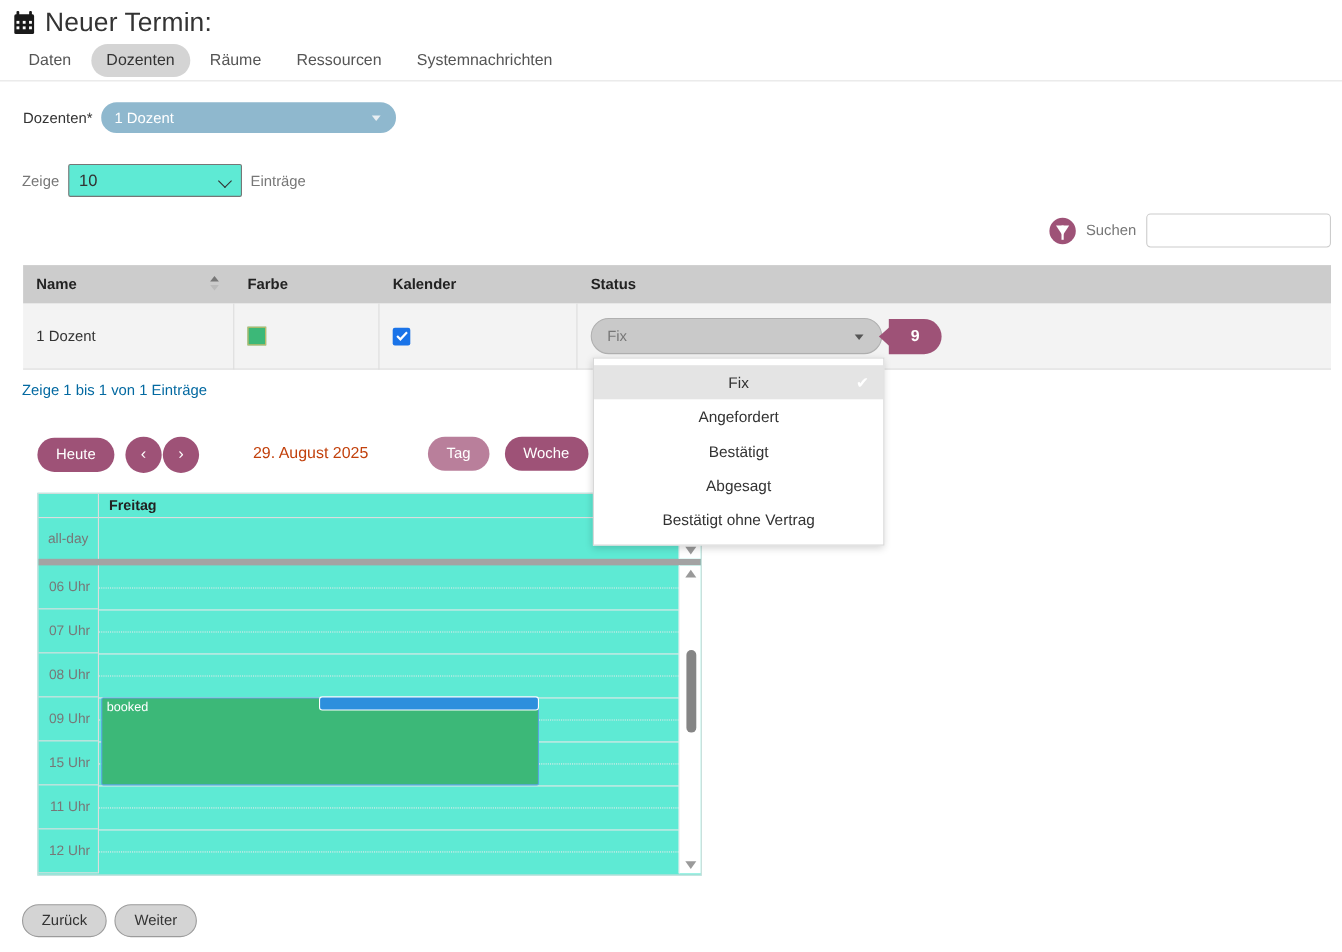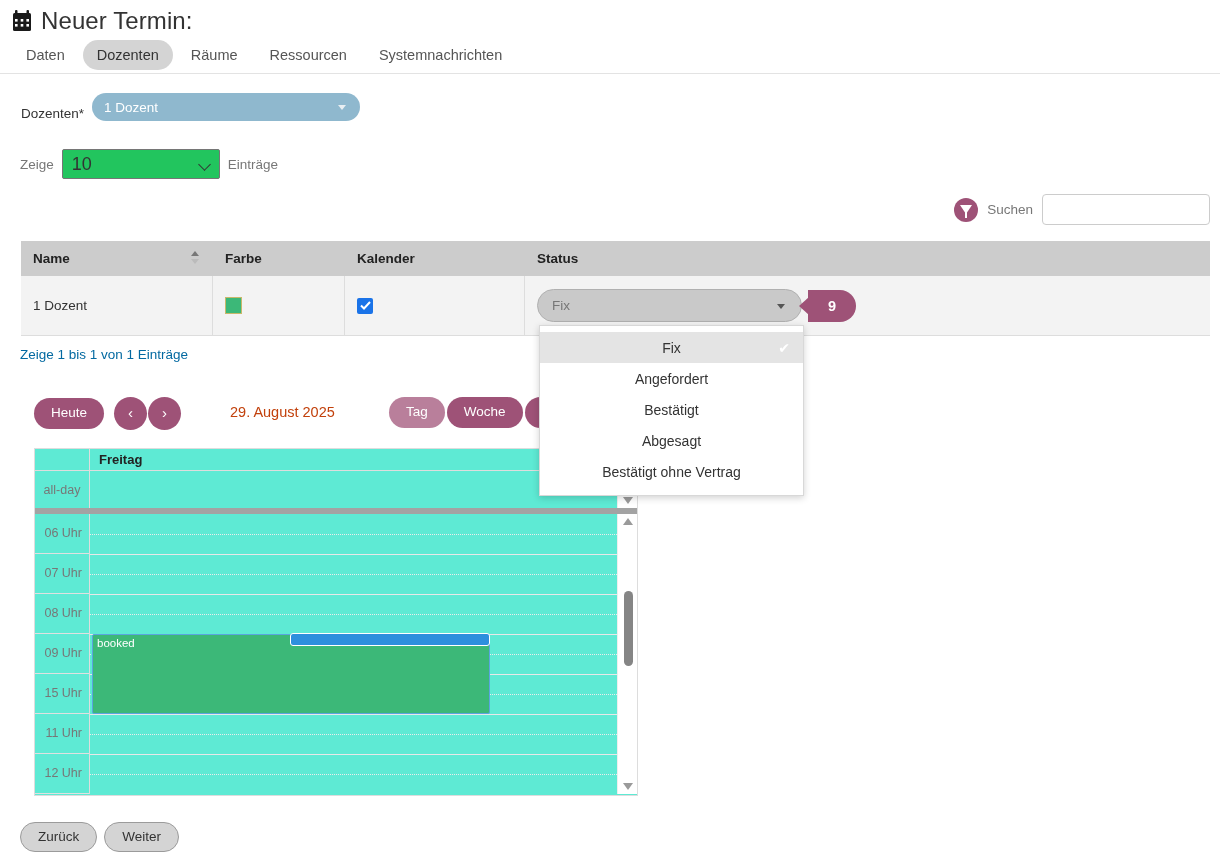--- a/index.html
+++ b/index.html
@@ -27,42 +27,42 @@
     padding-left: 12px; height: 38px;
     border-bottom: 1px solid #e3e3e3;
   }
   .tab {
     font-size: 14.5px; color: #555; padding: 7px 14px;
     border-radius: 18px; cursor: pointer; white-space: nowrap;
   }
   .tab.active { background: #d4d4d4; color: #333; }
 
   
-  .field-row { display: flex; align-items: flex-end; gap: 8px; padding: 19px 0 0 21px; }
+  .field-row { display: flex; align-items: center; gap: 8px; padding: 19px 0 0 21px; }
   .field-label { font-size: 13.5px; color: #333; font-weight: 400; }
   .field-label .req { color: #333; }
   .pill-select {
     width: 268px; height: 28px; border-radius: 15px;
     background: #8fb8ce; display: flex; align-items: center;
     padding: 0 12px; position: relative; cursor: pointer;
   }
   .pill-select .val { color: #ffffff; font-size: 13.5px; }
   .caret-sm {
     position: absolute; right: 14px; top: 50%;
     width: 0; height: 0; margin-top: -2px;
     border-left: 4px solid transparent; border-right: 4px solid transparent;
     border-top: 5px solid #e8eef2;
   }
 
   
   .len-row { display: flex; align-items: center; gap: 8px; padding: 28px 0 0 20px; }
   .len-row .lbl { font-size: 13.5px; color: #777; text-align: center; }
   .len-select {
     width: 158px; height: 30px; border: 1px solid #767676; border-radius: 2px;
-    background: #22c55e; font-size: 18px; color: #333; padding: 0 6px 0 9px;
+    background: #5eead4; font-size: 15px; color: #333; padding: 0 6px 0 9px;
     font-family: "Liberation Sans", sans-serif; cursor: pointer;
     appearance: none; -webkit-appearance: none; position: relative;
   }
   .len-wrap { position: relative; display: inline-block; }
   .len-wrap .chev {
     position: absolute; right: 11px; top: 11px; pointer-events: none;
     width: 9px; height: 9px; border-right: 1.8px solid #333; border-bottom: 1.8px solid #333;
     transform: rotate(45deg);
   }
 
@@ -176,21 +176,21 @@
     font-family: "Liberation Sans", sans-serif;
   }
   .rbtn.light { background: #b97f9b; }
   .rbtn.circ { border-radius: 50%; width: 33px; height: 33px; padding: 0;
     display: inline-flex; align-items: center; justify-content: center; font-size: 15px; }
   .grp-left { position: absolute; left: 0; top: 0; display: flex; align-items: center; gap: 3px; }
   .grp-left .nav { display: flex; gap: 1px; margin-left: 7px; }
   .cal-date {
     position: absolute; left: 196px; top: 7px; font-size: 14.5px; color: #c2410c;
   }
-  .grp-right { position: absolute; left: 355px; top: 0; display: flex; gap: 2px; }
+  .grp-right { position: absolute; left: 355px; top: 0; display: flex; gap: 14px; }
 
   
   .cal { position: absolute; left: 34px; top: 448px; width: 604px; height: 348px;
     border: 1px solid #ddd; background: #5eead4; }
   .cal-head { display: flex; height: 22px; border-bottom: 1px solid #ddd; }
   .cal-head .gutter { width: 55px; border-right: 1px solid #ddd; }
   .cal-head .dayname { flex: 1; font-size: 13px; font-weight: bold; color: #222; padding: 3px 0 0 9px; }
   .cal-head .sbgutter { width: 20px; }
 
   .allday { display: flex; height: 43px; border-bottom: 6px solid #a3a3a3; }

